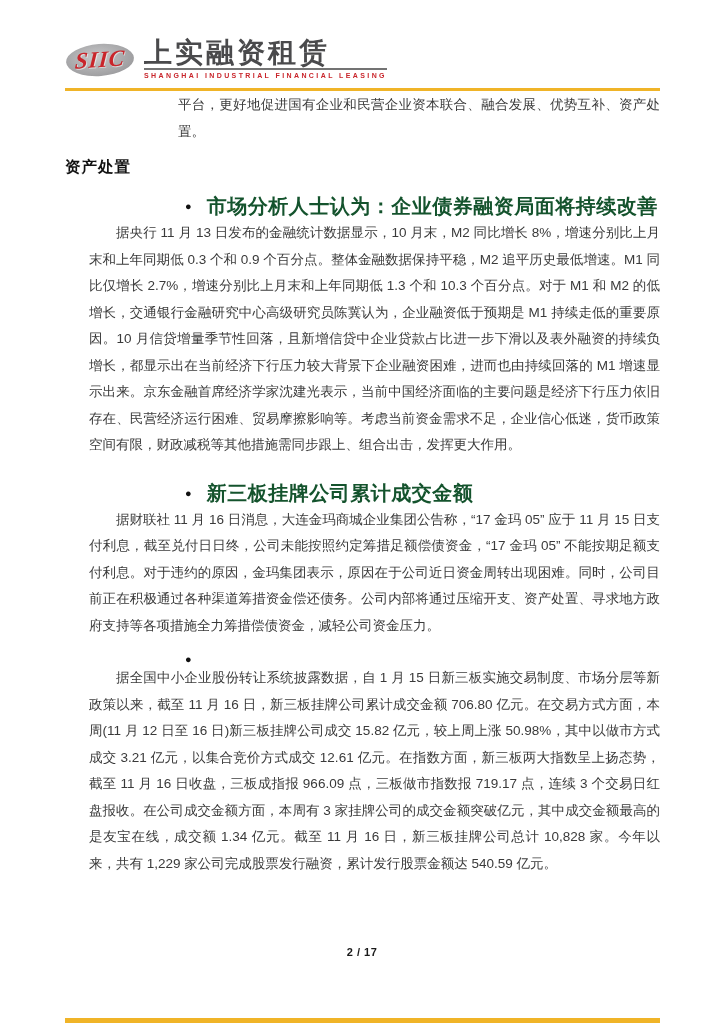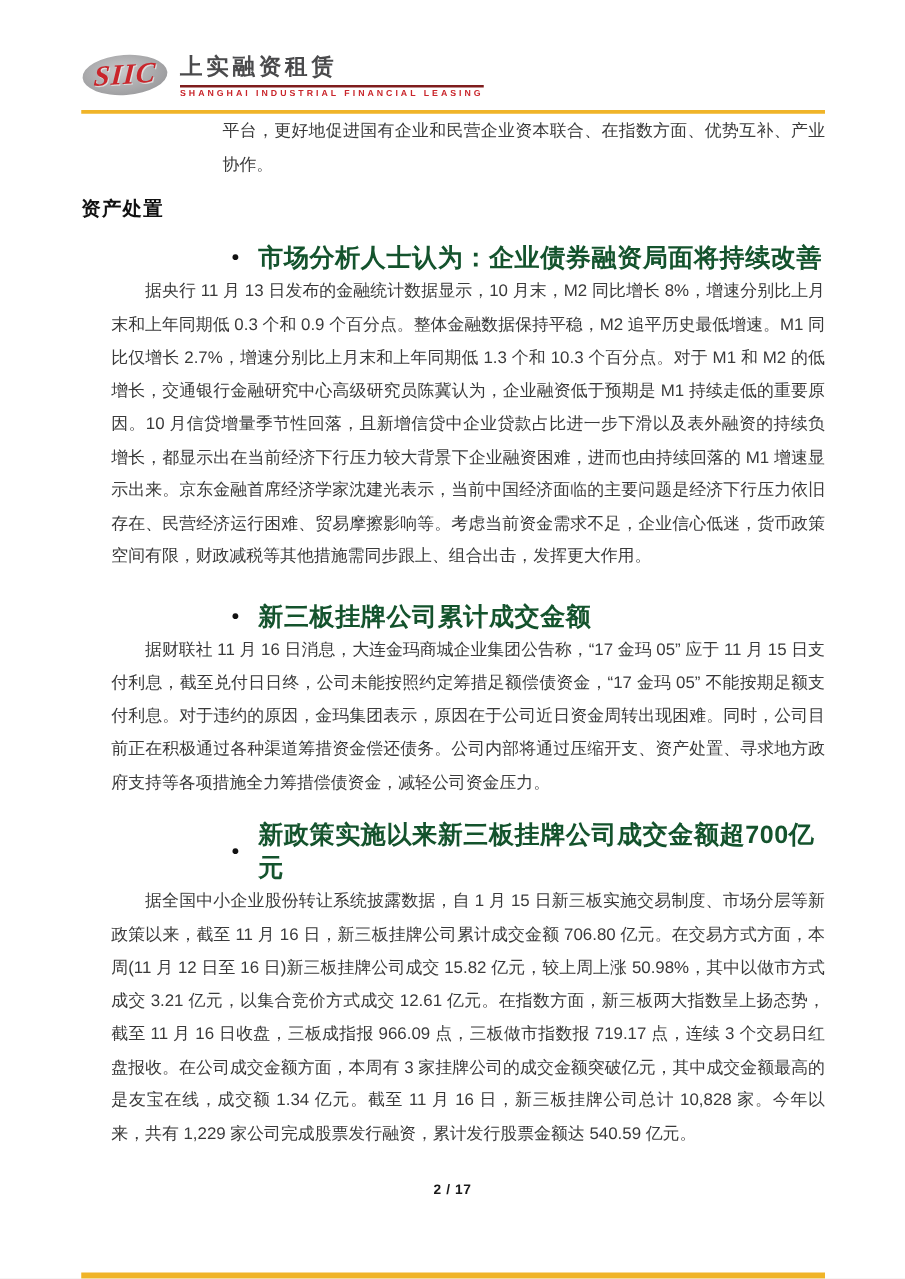--- a/index.html
+++ b/index.html
@@ -26,23 +26,23 @@
   .logo-mark span {
     font-family:"Liberation Serif","DejaVu Serif",serif;
     font-style:italic; font-weight:bold;
     font-size:23px; color:#c9252b;
     letter-spacing:1px;
     text-shadow:1px 1px 0 rgba(255,255,255,.55);
     transform:skewX(-8deg);
   }
   .logo-text { margin-left:10px; }
   .logo-cn {
-    font-size:18px; font-weight:600; color:#4a4a4c;
+    font-size:28px; font-weight:600; color:#4a4a4c;
     letter-spacing:3px; line-height:26px;
-    border-bottom:2px solid #7f1d1d;
+    border-bottom:2px solid #737373;
     padding-bottom:2px;
   }
   .logo-en {
     margin-top:2px;
     font-size:7px; color:#c9252b;
     letter-spacing:2.4px; font-weight:bold;
     white-space:nowrap;
   }
 
   
@@ -100,40 +100,39 @@
     <div class="logo-text">
       <div class="logo-cn">上实融资租赁</div>
       <div class="logo-en">SHANGHAI INDUSTRIAL FINANCIAL LEASING</div>
     </div>
   </div>
 
   <div class="rule-top" style="background: rgb(240, 180, 40);"></div>
 
   <div class="content">
 
-    <p class="body">平台，更好地促进国有企业和民营企业资本联合、在指数方面、优势互补、产业协作。</p>
+    <p class="body">平台，更好地促进国有企业和民营企业资本联合、融合发展、优势互补、资产处置。</p>
 
     <h2 class="section-title mt-sec">资产处置</h2>
 
     <div class="bullet-line mt-bullet1">
       <span class="bullet-dot">●</span>
       <span class="bullet-headline">市场分析人士认为：企业债券融资局面将持续改善</span>
     </div>
     <p class="body first-indent mt-para">据央行 11 月 13 日发布的金融统计数据显示，10 月末，M2 同比增长 8%，增速分别比上月末和上年同期低 0.3 个和 0.9 个百分点。整体金融数据保持平稳，M2 追平历史最低增速。M1 同比仅增长 2.7%，增速分别比上月末和上年同期低 1.3 个和 10.3 个百分点。对于 M1 和 M2 的低增长，交通银行金融研究中心高级研究员陈冀认为，企业融资低于预期是 M1 持续走低的重要原因。10 月信贷增量季节性回落，且新增信贷中企业贷款占比进一步下滑以及表外融资的持续负增长，都显示出在当前经济下行压力较大背景下企业融资困难，进而也由持续回落的 M1 增速显示出来。京东金融首席经济学家沈建光表示，当前中国经济面临的主要问题是经济下行压力依旧存在、民营经济运行困难、贸易摩擦影响等。考虑当前资金需求不足，企业信心低迷，货币政策空间有限，财政减税等其他措施需同步跟上、组合出击，发挥更大作用。</p>
 
     <div class="bullet-line mt-bullet2">
       <span class="bullet-dot">●</span>
       <span class="bullet-headline">新三板挂牌公司累计成交金额</span>
     </div>
     <p class="body first-indent mt-para">据财联社 11 月 16 日消息，大连金玛商城企业集团公告称，“17 金玛 05” 应于 11 月 15 日支付利息，截至兑付日日终，公司未能按照约定筹措足额偿债资金，“17 金玛 05” 不能按期足额支付利息。对于违约的原因，金玛集团表示，原因在于公司近日资金周转出现困难。同时，公司目前正在积极通过各种渠道筹措资金偿还债务。公司内部将通过压缩开支、资产处置、寻求地方政府支持等各项措施全力筹措偿债资金，减轻公司资金压力。</p>
 
 
     <div class="bullet-line mt-bullet1">
       <span class="bullet-dot">●</span>
-      <span class="bullet-headline">新政策实施以来新三板挂牌公司成交金额超700亿元</span>
     </div>
     <p class="body first-indent mt-para">据全国中小企业股份转让系统披露数据，自 1 月 15 日新三板实施交易制度、市场分层等新政策以来，截至 11 月 16 日，新三板挂牌公司累计成交金额 706.80 亿元。在交易方式方面，本周(11 月 12 日至 16 日)新三板挂牌公司成交 15.82 亿元，较上周上涨 50.98%，其中以做市方式成交 3.21 亿元，以集合竞价方式成交 12.61 亿元。在指数方面，新三板两大指数呈上扬态势，截至 11 月 16 日收盘，三板成指报 966.09 点，三板做市指数报 719.17 点，连续 3 个交易日红盘报收。在公司成交金额方面，本周有 3 家挂牌公司的成交金额突破亿元，其中成交金额最高的是友宝在线，成交额 1.34 亿元。截至 11 月 16 日，新三板挂牌公司总计 10,828 家。今年以来，共有 1,229 家公司完成股票发行融资，累计发行股票金额达 540.59 亿元。</p>
 
   </div>
 
   <div class="page-number">2 / 17</div>
   <div class="rule-bottom" style="background: rgb(240, 180, 40);"></div>
 
 </div>
 

